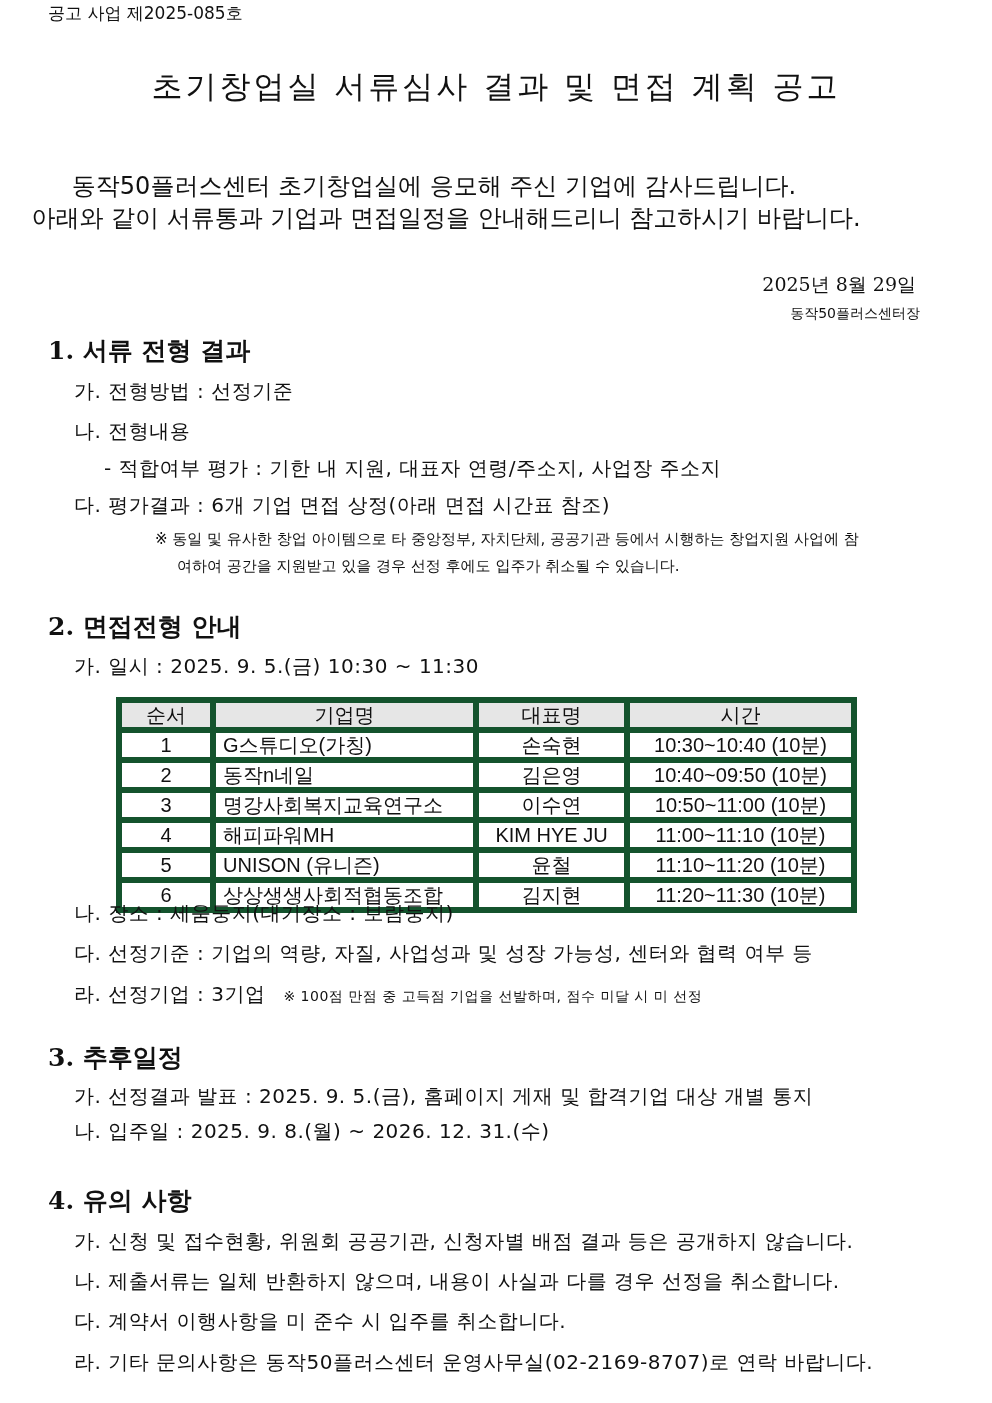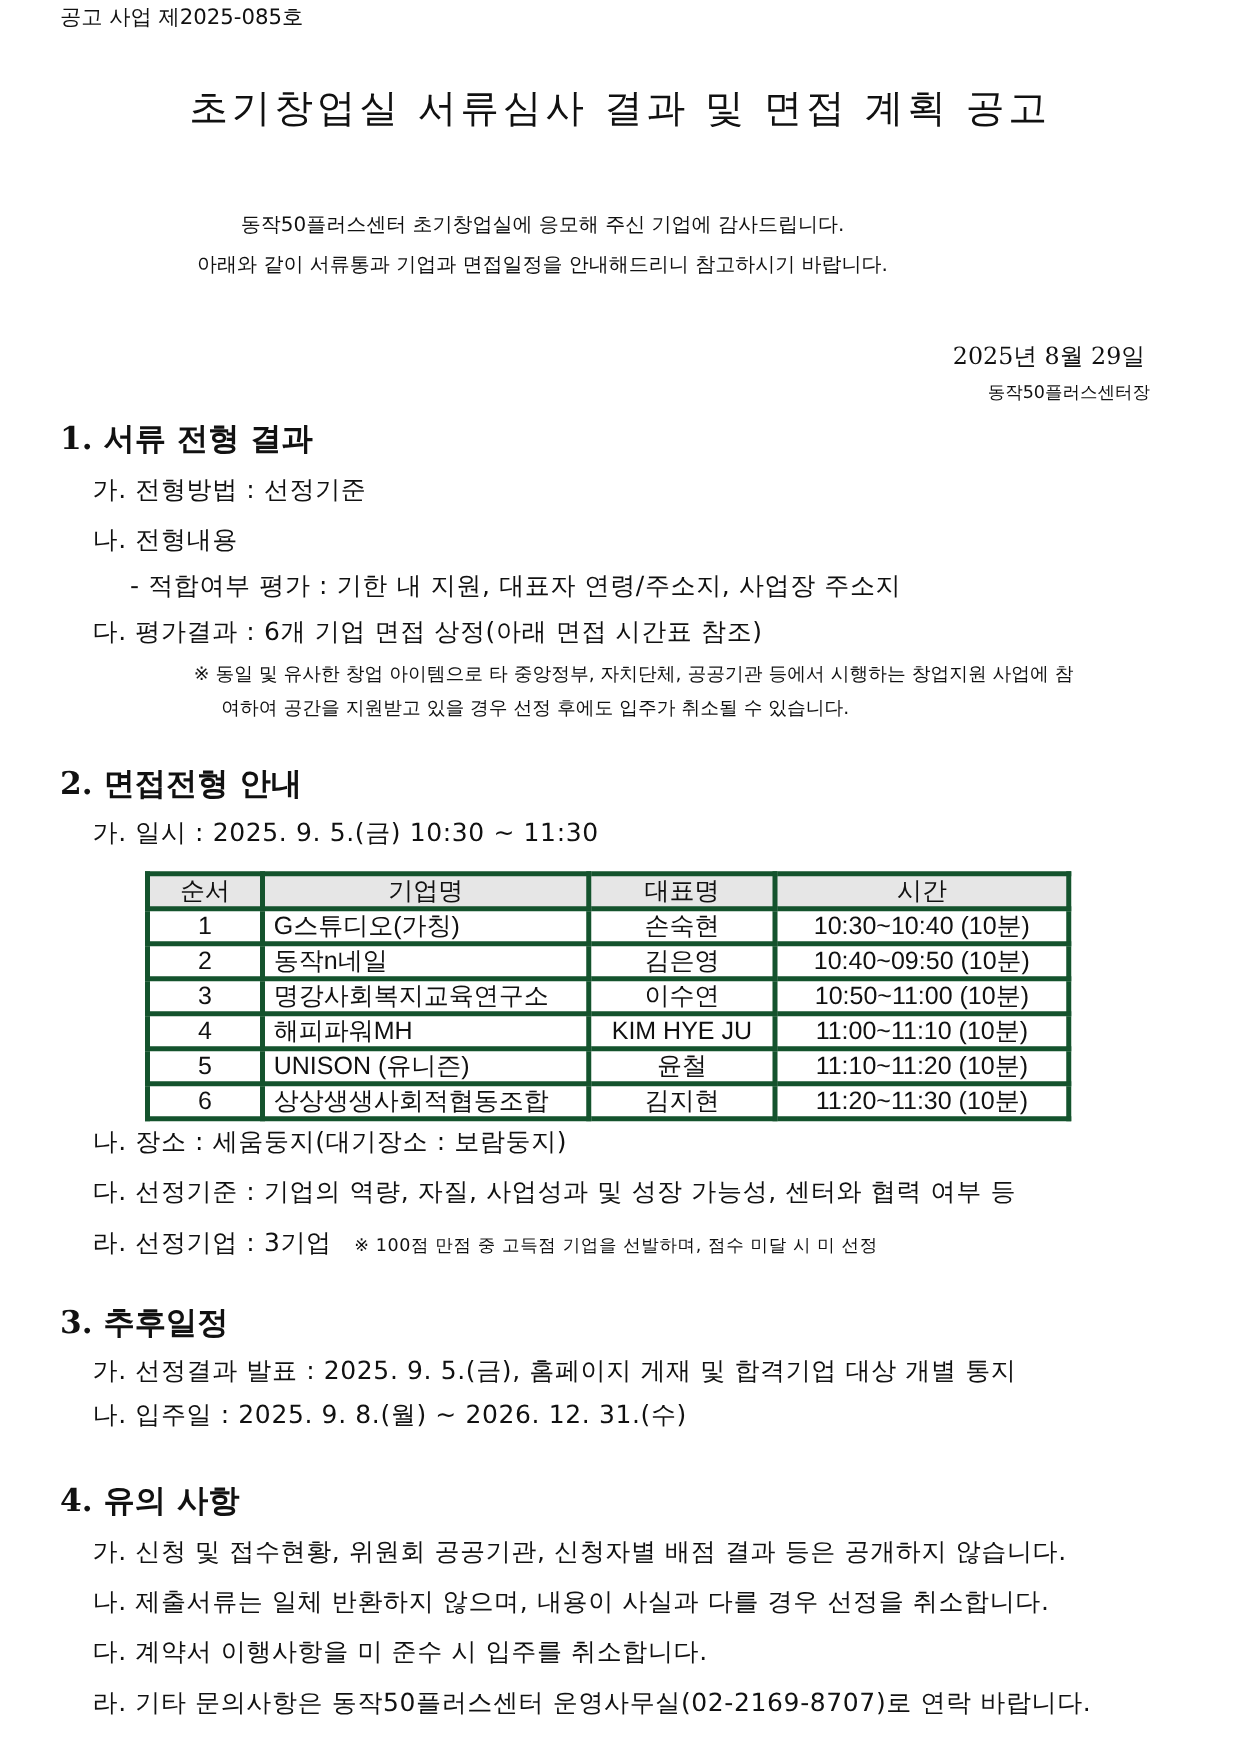--- a/index.html
+++ b/index.html
@@ -4,37 +4,37 @@
 <style>
   html, body { margin: 0; padding: 0; background: #ffffff; }
   body {
     width: 992px; height: 1403px; position: relative; overflow: hidden;
     color: #111111;
     font-family: "DejaVu Serif", "Liberation Serif", serif;
   }
   .abs { position: absolute; white-space: nowrap; }
   .doc-no { left: 48px; top: 2px; font-size: 17px; font-family: "DejaVu Sans", sans-serif; }
   .title { left: 0; width: 992px; top: 66px; text-align: center; font-size: 31px; letter-spacing: 3px; }
-  .intro { left: 0; width: 868px; text-align: center; font-size: 16px; font-family: "DejaVu Sans", sans-serif; }
+  .intro { left: 0; width: 868px; text-align: center; font-size: 24px; font-family: "DejaVu Sans", sans-serif; }
   .intro1 { top: 170px; }
-  .intro2 { top: 202px; }
+  .intro2 { top: 202px; padding-left: 12px; }
   .date { right: 76px; top: 272px; font-size: 19px; }
   .issuer { right: 72px; top: 305px; font-size: 14px; font-family: "DejaVu Sans", sans-serif; }
   .sec { left: 48px; font-size: 25px; font-weight: bold; }
   .item { left: 74px; font-size: 20px; font-family: "DejaVu Sans", sans-serif; letter-spacing: 0.5px; }
   .sub { left: 104px; }
   .note { left: 118px; font-size: 15px; font-family: "DejaVu Sans", sans-serif; margin-left: 37px; }
   .note2 { left: 140px; }
   .small-note { font-size: 14px; margin-left: 18px; }
   table.sched {
     position: absolute; left: 116px; top: 697px; width: 741px;
     border-collapse: collapse; font-family: "Liberation Sans", sans-serif; font-size: 20px;
   }
   table.sched th, table.sched td {
-    border: 4px solid #14532d; height: 24px; padding: 0 7px; line-height: 24px;
+    border: 6px solid #14532d; height: 24px; padding: 0 7px; line-height: 24px;
   }
   table.sched th { background: #e6e6e6; font-weight: normal; }
   .c-no { width: 74px; text-align: center; }
   .c-co { width: 243px; text-align: left; }
   .c-rep { width: 131px; text-align: center; }
   .c-time { text-align: center; }
   th.c-co { text-align: center; }
 </style>
 </head>
 <body>

